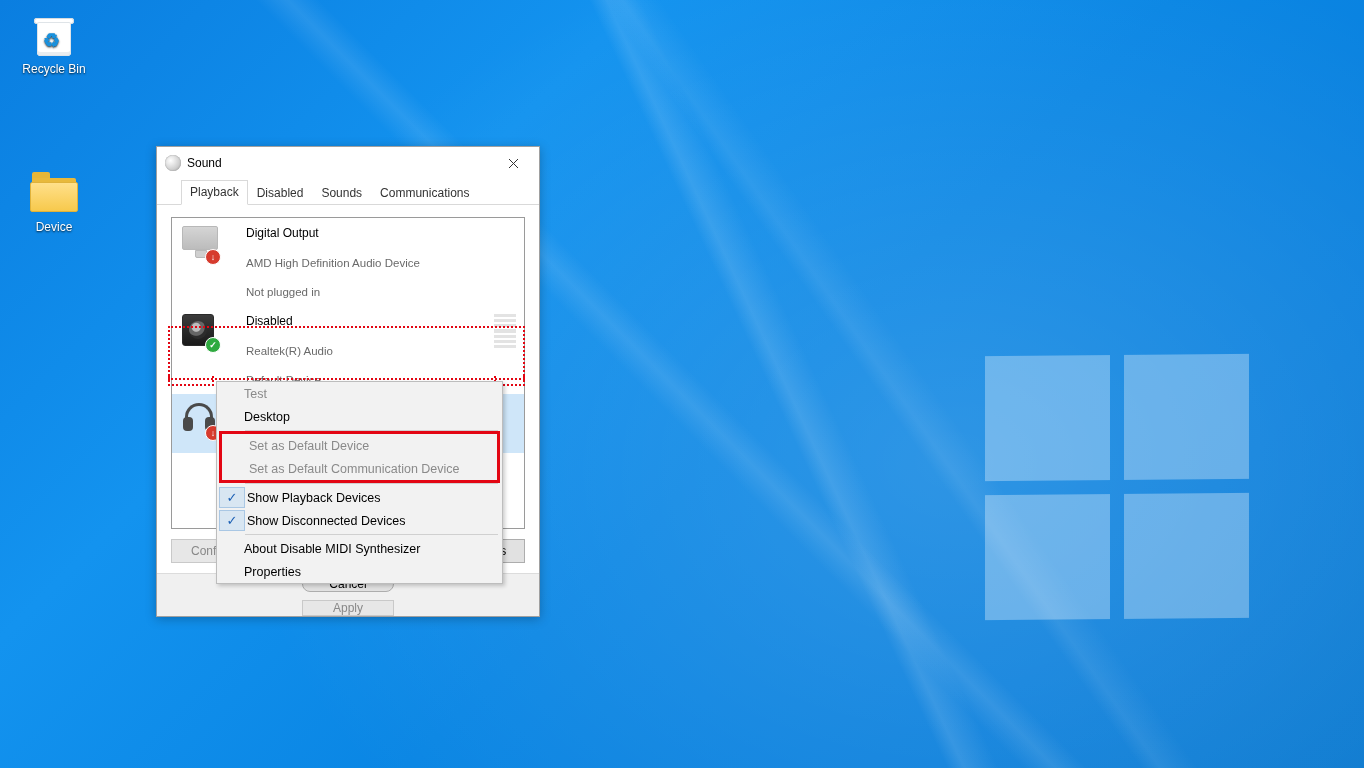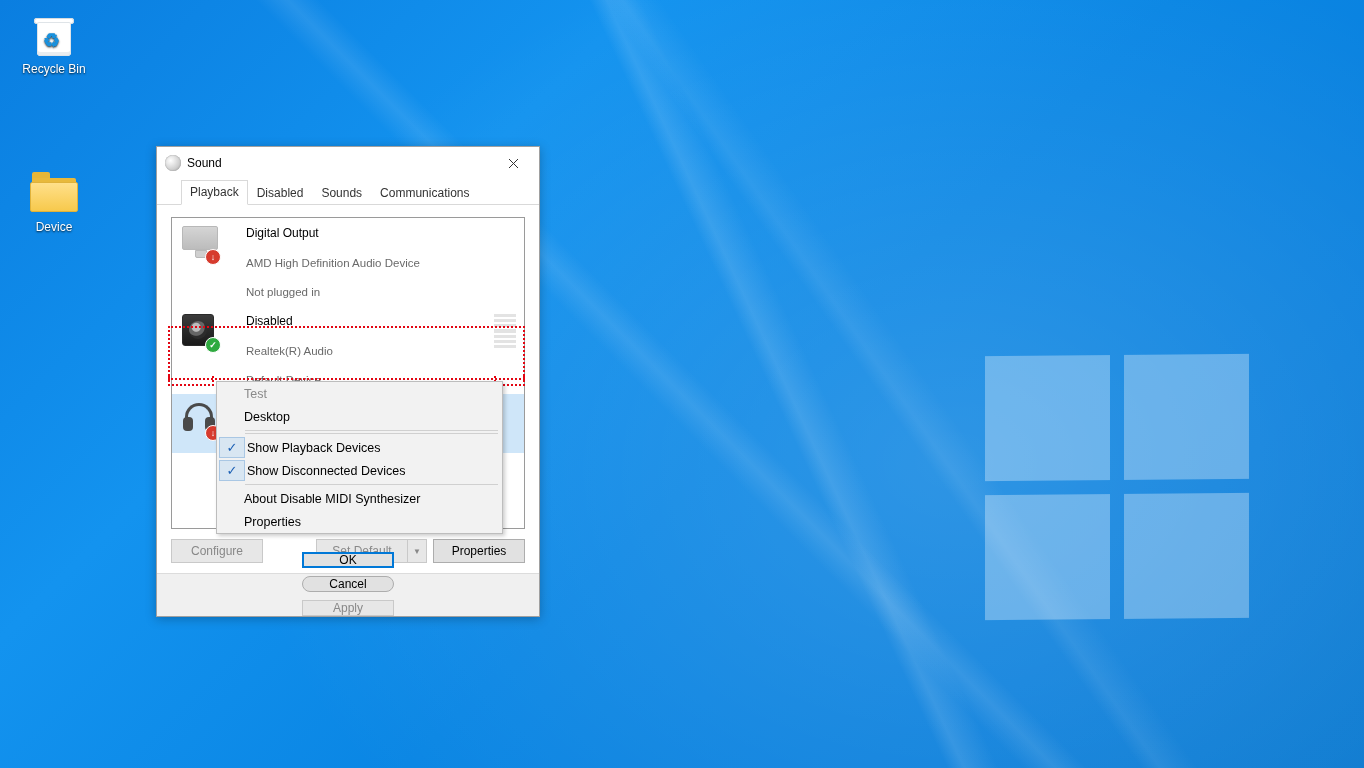--- a/index.html
+++ b/index.html
@@ -225,20 +225,30 @@
   <div class="ctx">
     <div class="row disabled">
       <span class="chkcol"></span>
         <span>Test</span>
     </div>
     <div class="row">
       <span class="chkcol"></span>
         <span>Desktop</span>
     </div>
     <hr>
+    <div class="redbox" style="margin:-2px 2px;">
+      <div class="row disabled">
+        <span class="chkcol"></span>
+          <span>Set as Default Device</span>
+      </div>
+      <div class="row disabled">
+        <span class="chkcol"></span>
+          <span>Set as Default Communication Device</span>
+      </div>
+    </div>
     <hr>
     <div class="row">
       <span class="chkcol bg">✓</span>
         <span>Show Playback Devices</span>
     </div>
     <div class="row">
       <span class="chkcol bg">✓</span>
         <span>Show Disconnected Devices</span>
     </div>
     <hr>

